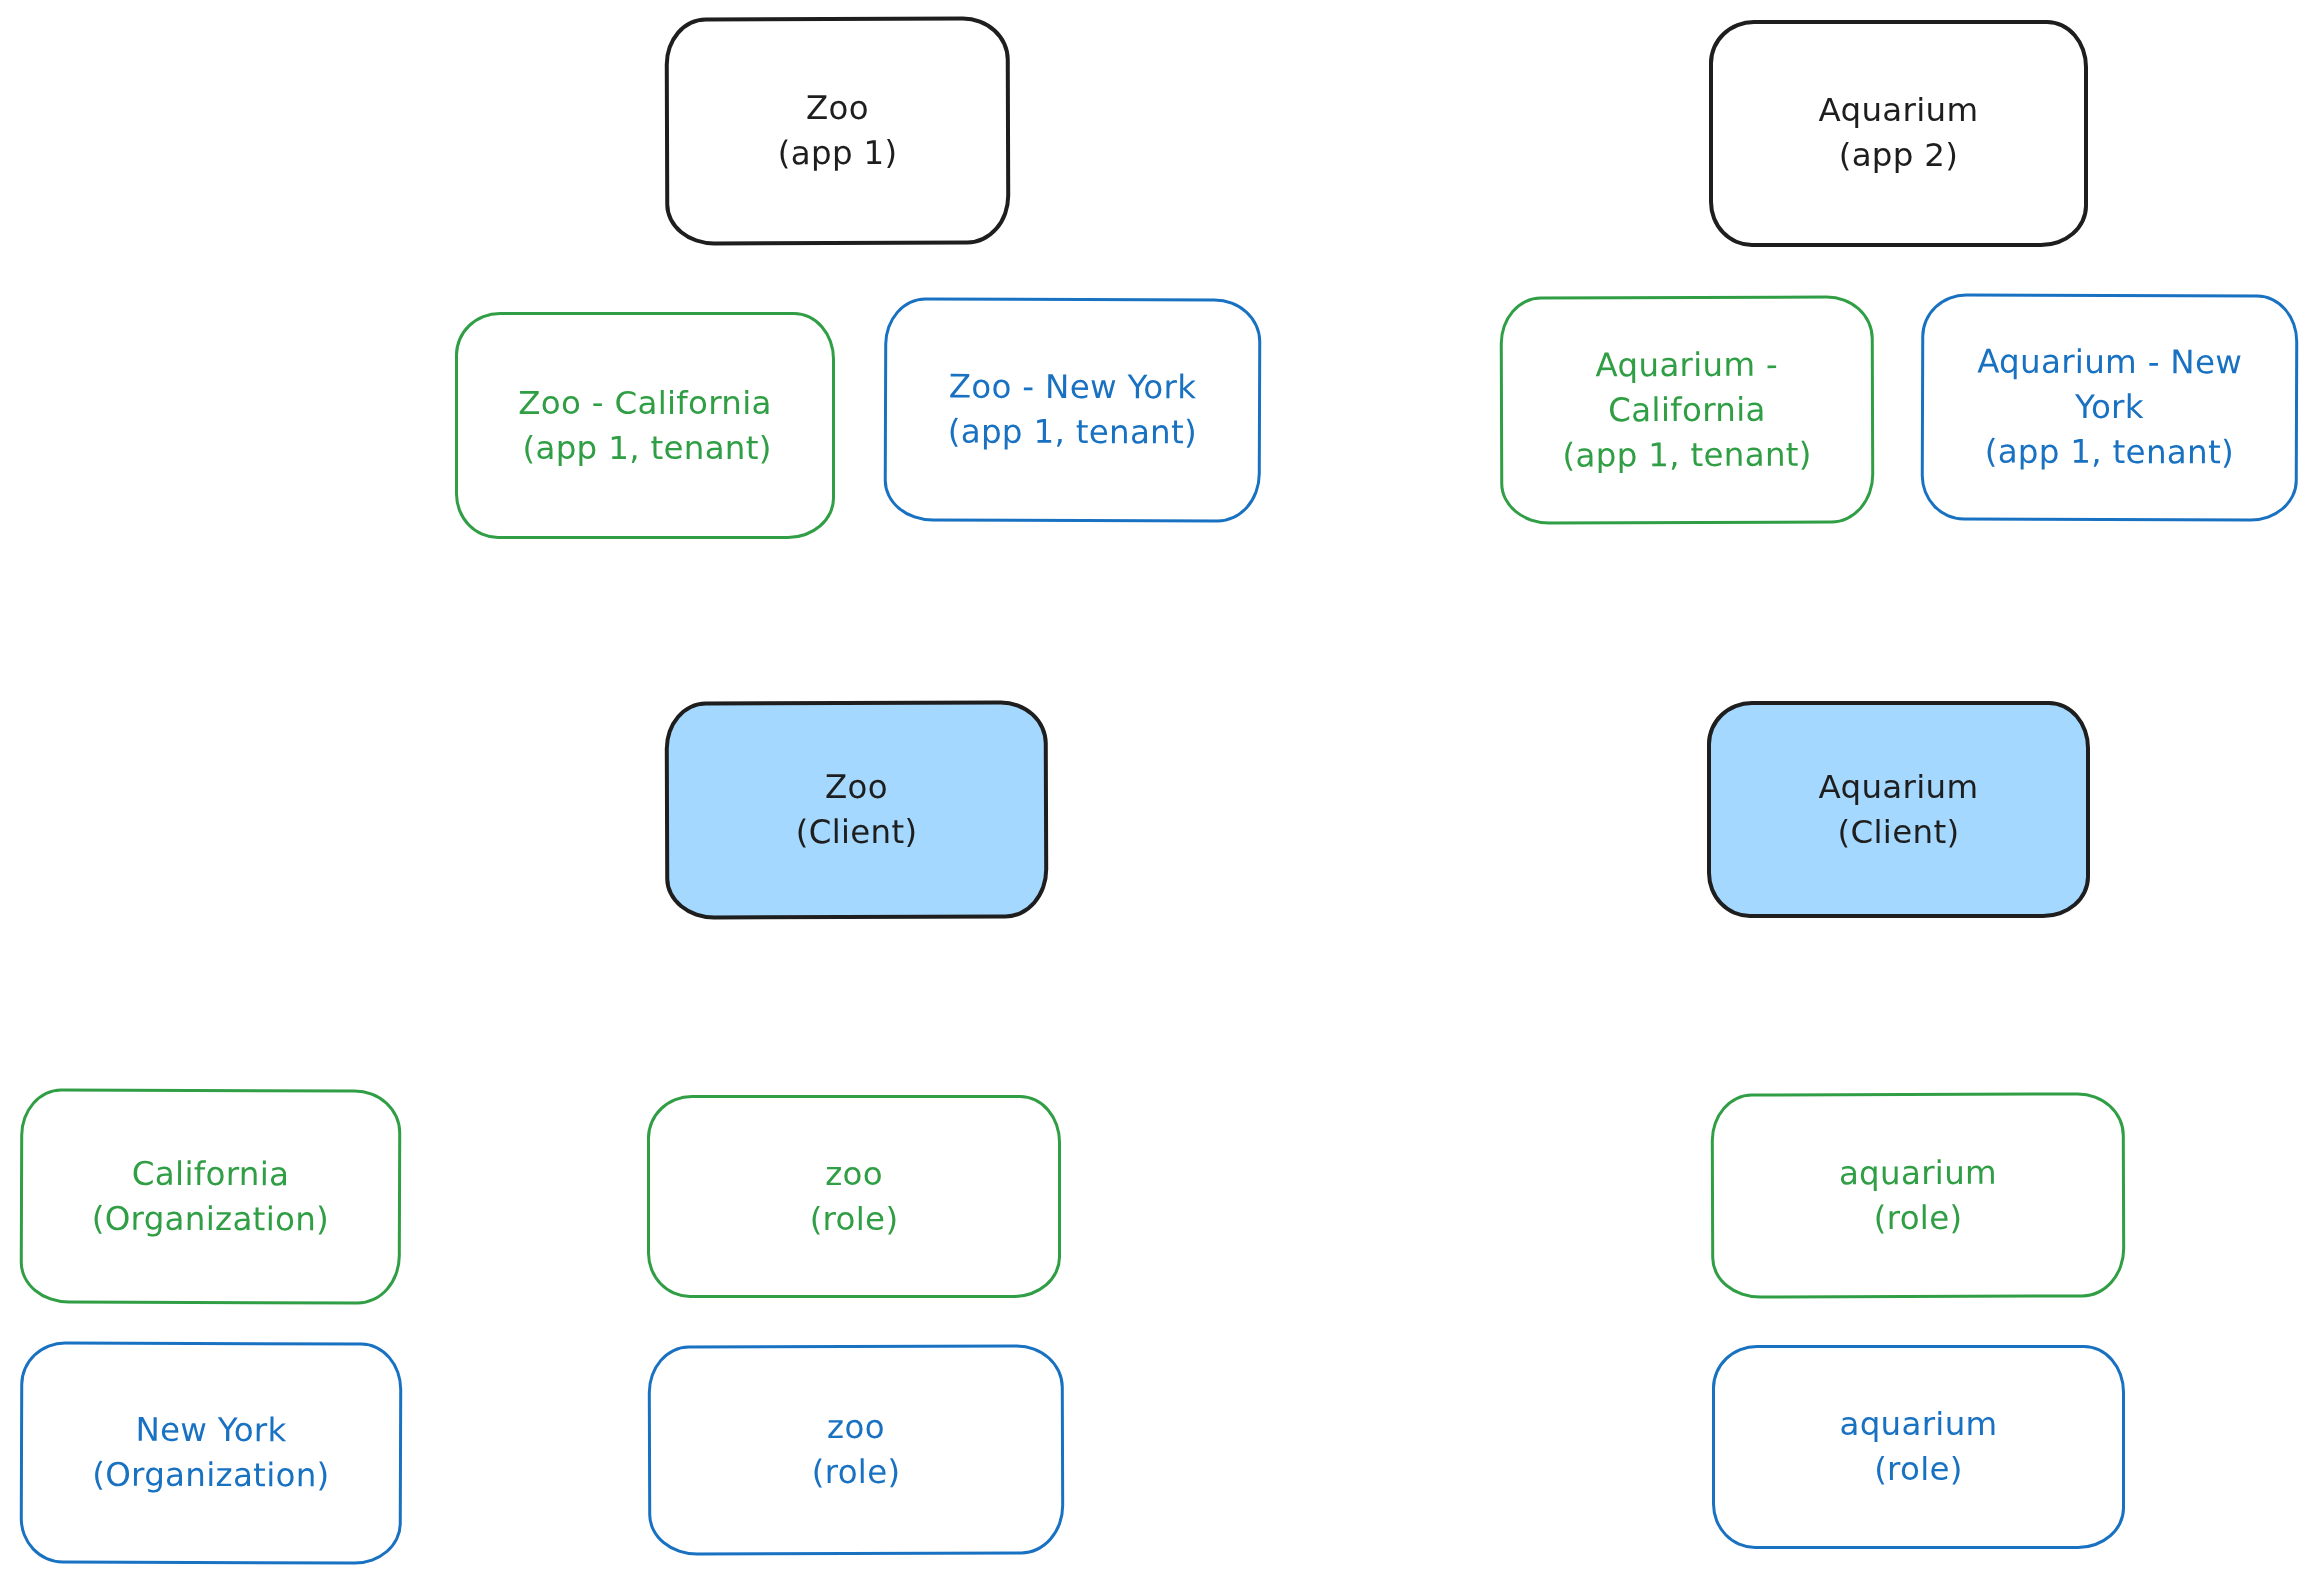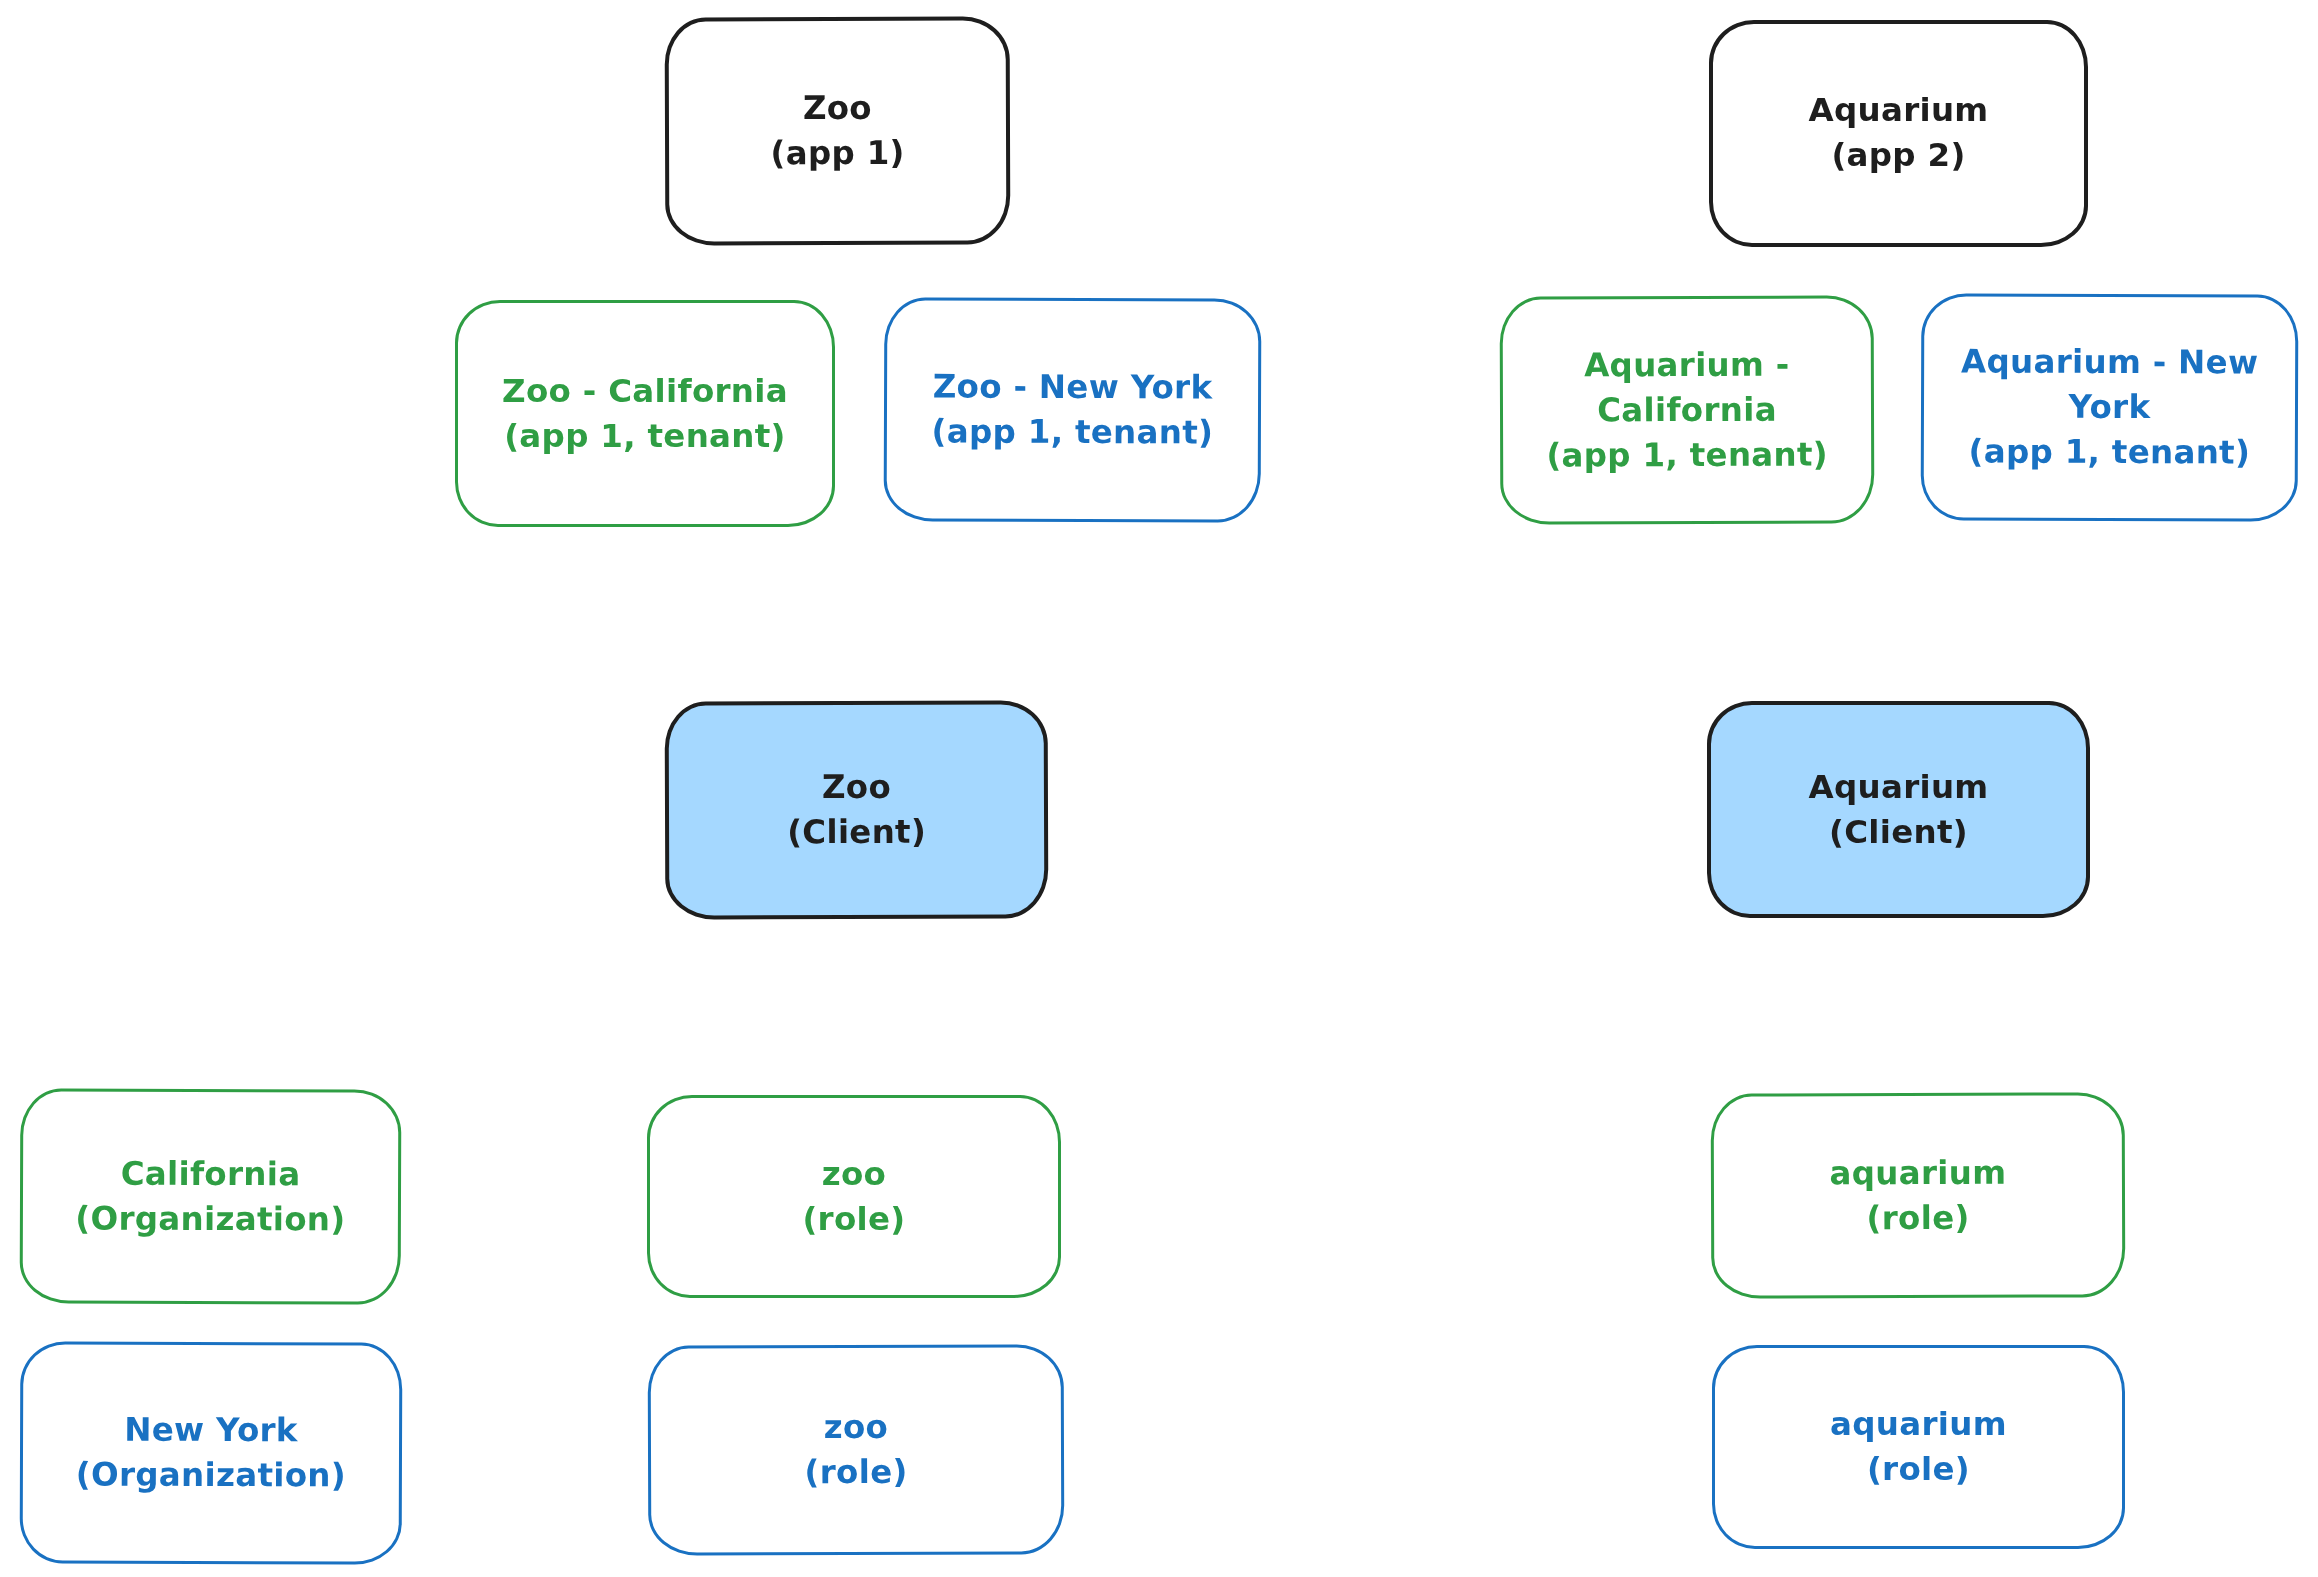--- a/index.html
+++ b/index.html
@@ -9,21 +9,20 @@
     width: 2319px;
     height: 1577px;
     overflow: hidden;
     font-family: "DejaVu Sans", "Liberation Sans", sans-serif;
   }
   .canvas {
     position: relative;
     width: 2275px;
     height: 1577px;
     background: #ffffff;
-    font-weight: bold;
   }
   .box {
     position: absolute;
     box-sizing: border-box;
     border: 3.9px solid #1e1e1e;
     border-radius: 45px 41px 47px 43px / 43px 47px 41px 45px;
     display: flex;
     align-items: center;
     justify-content: center;
     text-align: center;
@@ -48,21 +47,21 @@
 </head>
 <body>
 
 <div class="canvas">
 
   <div class="box" style="left:665px; top:16.7px; width:345px; height:228px;" data-color="black">
     <span class="label">Zoo
 (app 1)</span>
   </div>
 
-  <div class="box" style="left:455px; top:300px; width:380px; height:227px;" data-color="green">
+  <div class="box" style="left:455px; top:312px; width:380px; height:227px;text-align:right;" data-color="green">
     <span class="label">Zoo - California
 (app 1, tenant)</span>
   </div>
 
   <div class="box" style="left:884px; top:298px; width:377px; height:224px;" data-color="blue">
     <span class="label">Zoo - New York
 (app 1, tenant)</span>
   </div>
 
   <div class="box" style="left:1709px; top:19.7px; width:379px; height:227px;" data-color="black">

